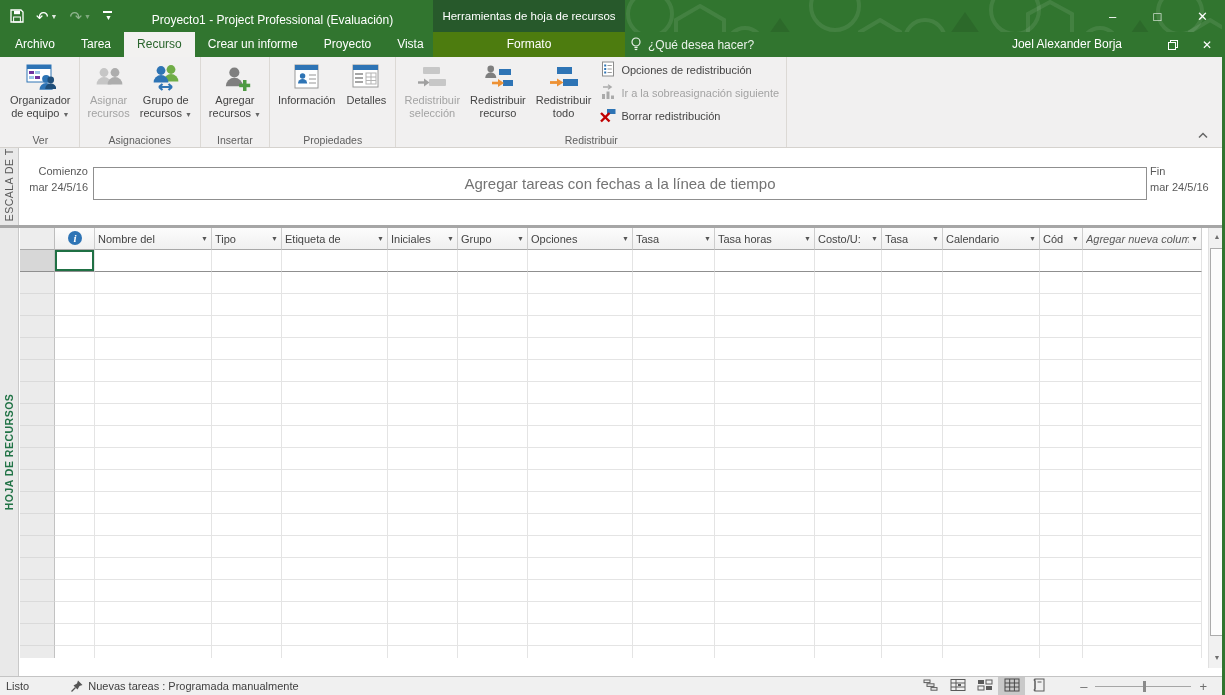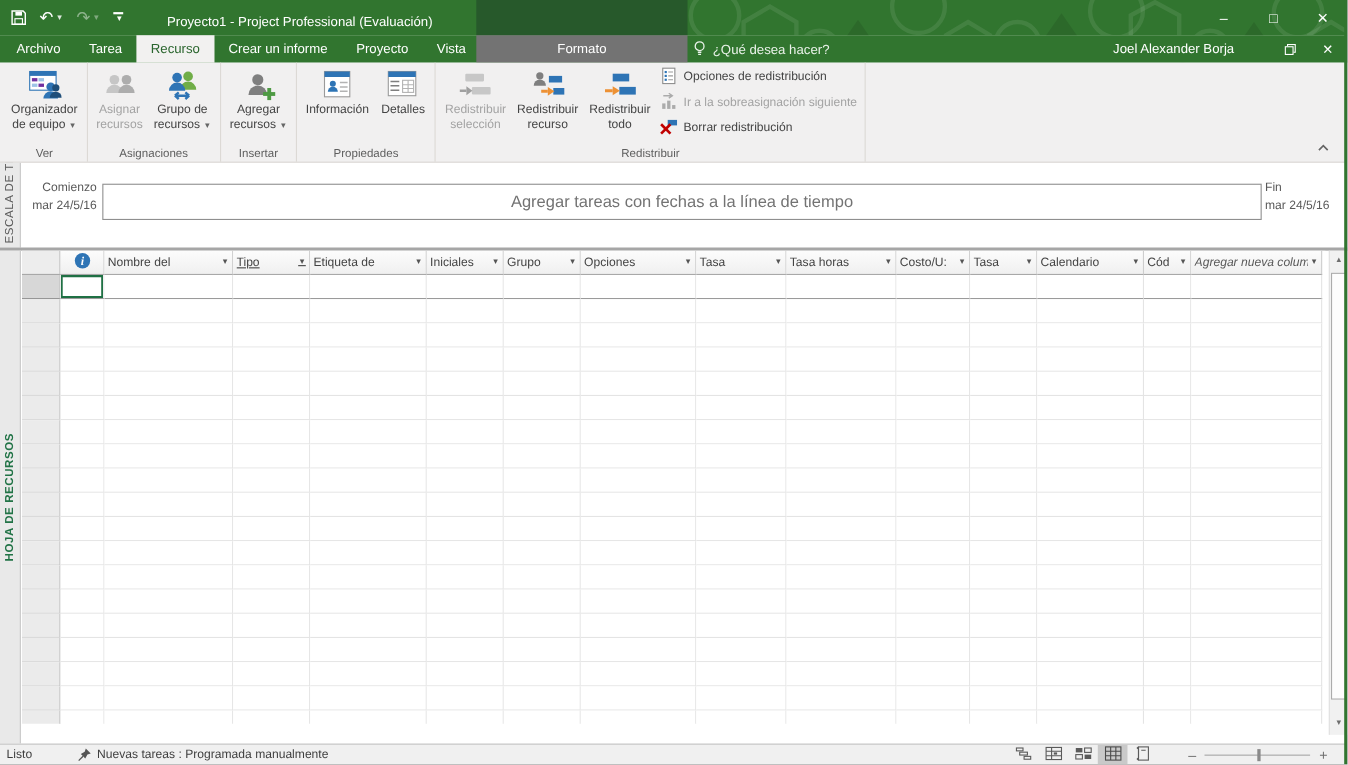--- a/index.html
+++ b/index.html
@@ -4,21 +4,21 @@
 <style>
   * { margin:0; padding:0; box-sizing:border-box; }
   body { background:#444; }
   .app { position:relative; width:1225px; height:695px; overflow:hidden;
          font-family:"Liberation Sans", sans-serif; background:#fff; }
 
   
   .titlebar { position:absolute; left:0; top:0; width:100%; height:32px; background:#31752F; }
   .pattern { position:absolute; left:620px; top:0; width:605px; height:57px; pointer-events:none; }
   .ctx-shade-top { position:absolute; left:433px; top:0; width:192px; height:32px; background:#27592B; }
-  .ctx-shade-tab { position:absolute; left:433px; top:0; width:192px; height:25px; background:#737373;
+  .ctx-shade-tab { position:absolute; left:433px; top:0; width:192px; height:25px; background:#4d7c0f;
                    color:#fff; font-size:12px; text-align:center; line-height:25px; }
   .qat { position:absolute; left:10px; top:0; height:32px; display:flex; align-items:center; gap:12px; z-index:3;}
   .qat-btn { display:flex; align-items:center; color:#fff; font-size:15px; line-height:1; cursor:default;}
   .qat-btn .caret { font-size:7px; margin-left:2px; color:#dfe8df; }
   .qat-btn.disabled { opacity:.45; }
   .qat-more { display:flex; flex-direction:column; align-items:center; }
   .qat-more .bar { width:9px; border-top:2px solid #fff; margin-bottom:1px; }
   .qat-more .caret { color:#fff; font-size:7px; }
   .win-title { position:absolute; left:125px; top:4px; width:295px; height:32px; line-height:32px;
                color:#fff; font-size:12px; text-align:center; white-space:nowrap; z-index:2;}
@@ -160,20 +160,21 @@
       </span>
       <span class="qat-btn">↶<span class="caret">▼</span></span>
       <span class="qat-btn disabled">↷<span class="caret">▼</span></span>
       <span class="qat-btn qat-more">
           <span class="bar"></span>
           <span class="caret">▼</span>
         </span>
     </div>
 
     <div class="win-title">Proyecto1 - Project Professional (Evaluación)</div>
+    <div class="ctx-title">Herramientas de hoja de recursos</div>
 
     <div class="win-controls">
       <span class="wbtn">–</span>
       <span class="wbtn">□</span>
       <span class="wbtn">✕</span>
     </div>
   </div>
 
   <div class="tabrow">
     <div class="ctx-shade-tab">Formato</div>
@@ -449,21 +450,21 @@
           <div class="hcell info" style="width: 40px;">
             <span><svg width="16" height="16" viewBox="0 0 16 16">
                 <circle cx="8" cy="8" r="7" fill="#2E74B5"></circle>
                 <text x="8" y="12" text-anchor="middle" font-family="Liberation Serif, serif" font-style="italic" font-weight="bold" font-size="11" fill="#fff">i</text>
               </svg></span>
           </div>
           <div class="hcell" style="width: 117px;">
             <span class="hlabel">Nombre del</span>
             <span class="farrow">▼</span>
           </div>
-          <div class="hcell" style="width: 70px; text-decoration: underline;">
+          <div class="hcell" style="width: 70px;">
             <span class="hlabel">Tipo</span>
             <span class="farrow">▼</span>
           </div>
           <div class="hcell" style="width: 106px;">
             <span class="hlabel">Etiqueta de</span>
             <span class="farrow">▼</span>
           </div>
           <div class="hcell" style="width: 70px;">
             <span class="hlabel">Iniciales</span>
             <span class="farrow">▼</span>

